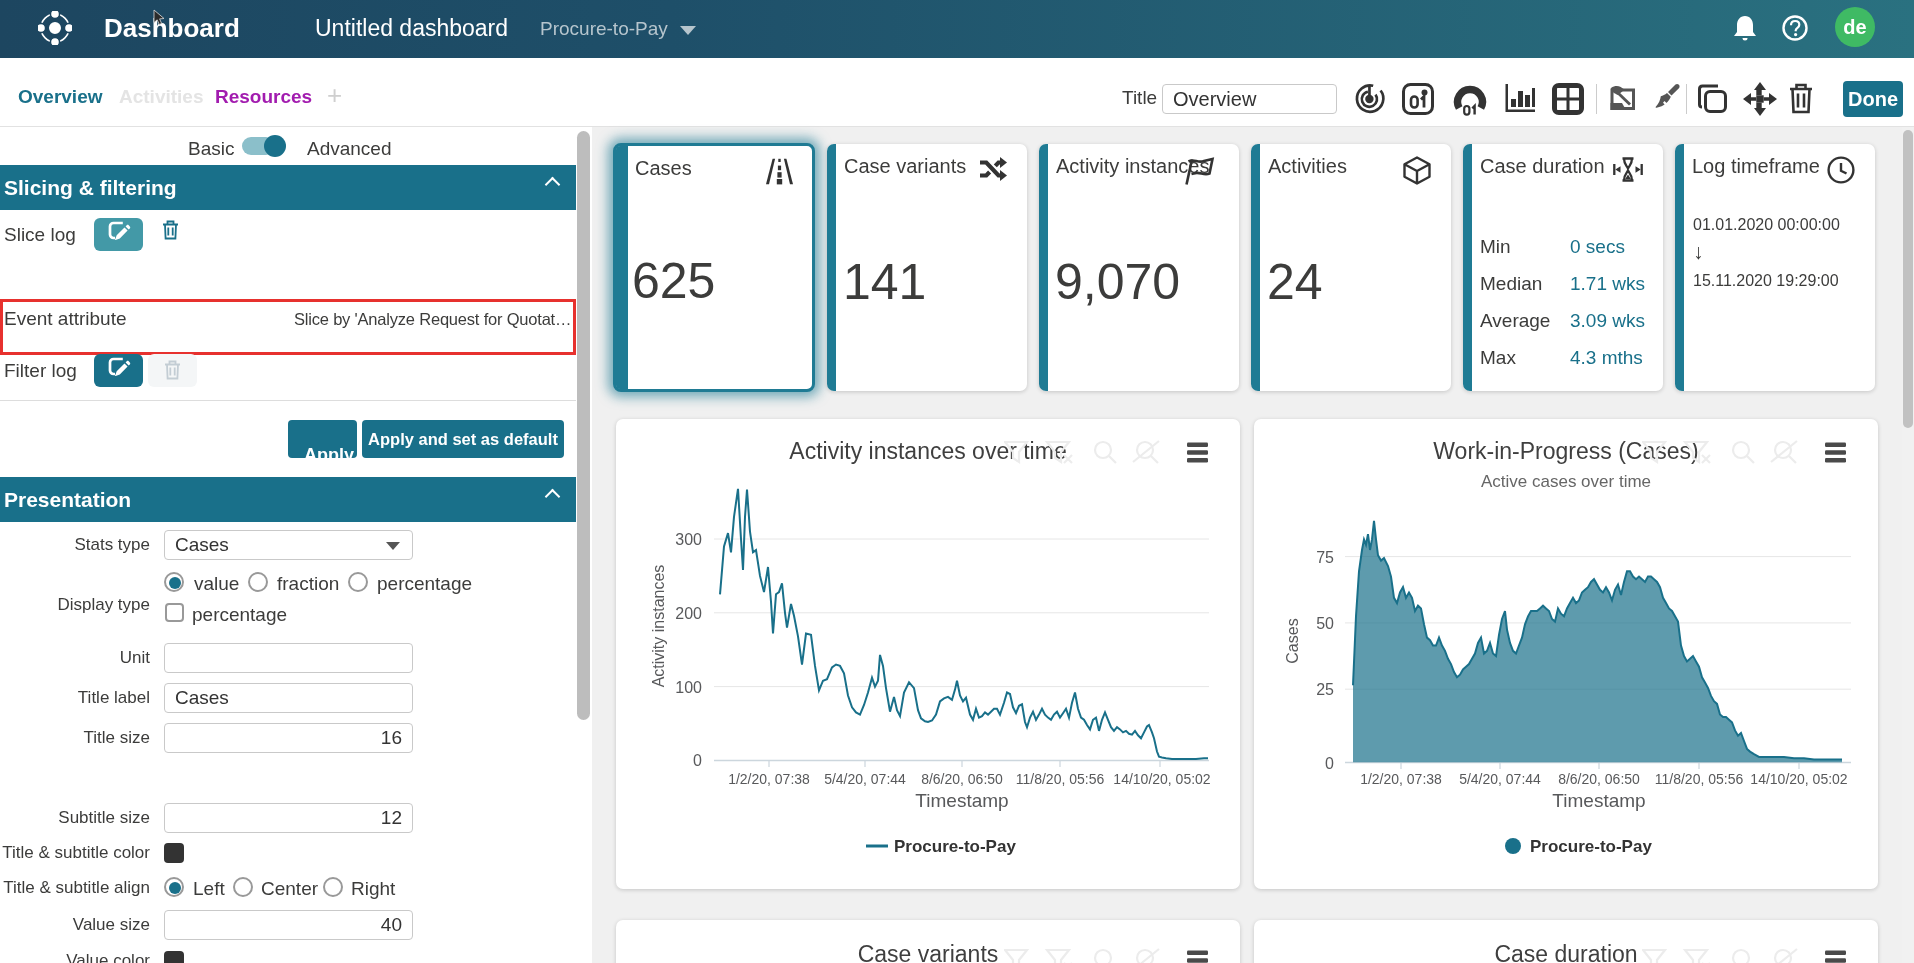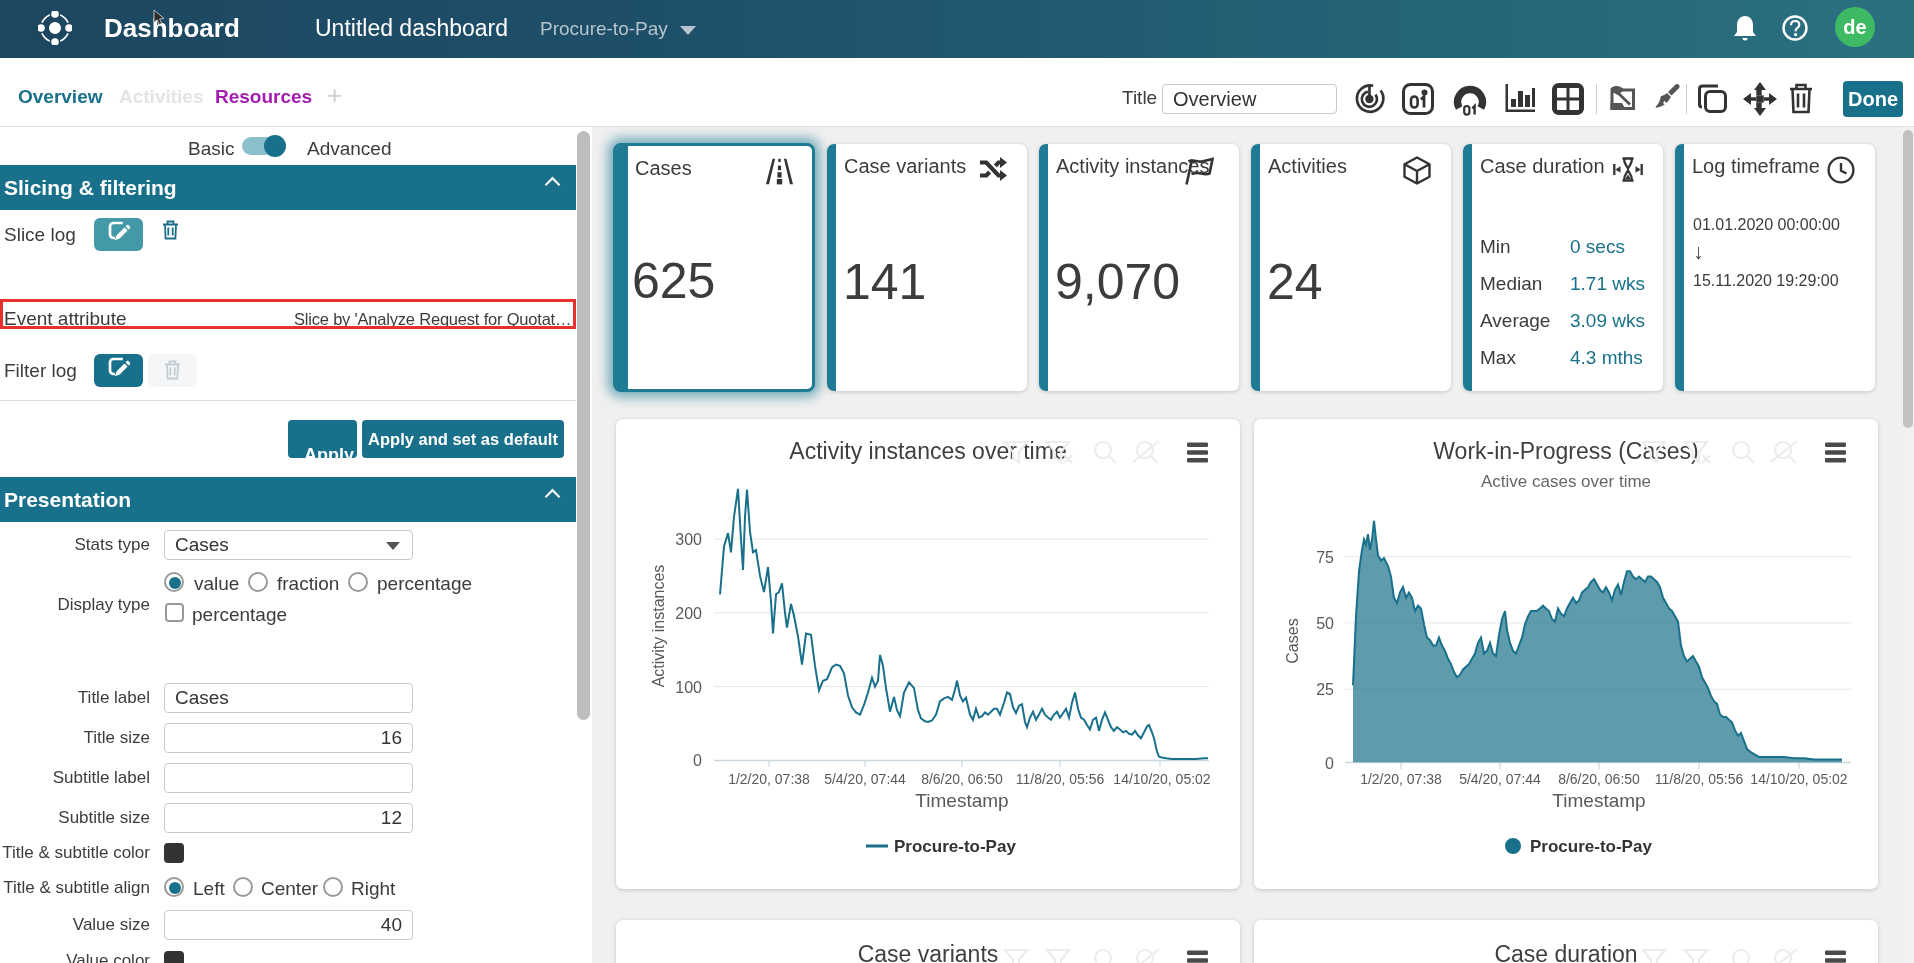--- a/index.html
+++ b/index.html
@@ -178,21 +178,21 @@
       <path d="M19.5 6.5 L22.6 9.6 L14.8 17.4 L10.6 18.9 C10.1 19.1 9.9 18.9 10.1 18.4 L11.7 14.3 Z" fill="#fff"></path>
       <path d="M20.6 5.4 L21.7 4.3 C22.3 3.7 23.1 3.7 23.7 4.3 L24.8 5.4 C25.4 6 25.4 6.8 24.8 7.4 L23.7 8.5 Z" fill="#fff"></path>
     </svg>
   </div>
   <div class="abs" style="left:162px;top:93px;">
     <svg width="17" height="20" viewBox="0 0 17 20">
       <path d="M1 4.5 H16 M5.5 4 V1.5 H11.5 V4 M3 4.5 L3.6 18.5 H13.4 L14 4.5 M6.3 7.5 V15.5 M10.7 7.5 V15.5" fill="none" stroke="#19708a" stroke-width="1.8"></path>
     </svg>
   </div>
 
-  <div class="abs" style="left:0;top:172px;width:576px;height:30px;border:3px solid #e7312e;overflow:hidden;">
+  <div class="abs" style="left:0;top:172px;width:576px;height:56px;border:3px solid #e7312e;overflow:hidden;">
     <span style="position:absolute;left:1px;top:6px;">Event attribute</span>
     <span style="position:absolute;left:291px;top:8px;white-space:nowrap;font-size:16.5px;letter-spacing:-0.2px;">Slice by 'Analyze Request for Quotat…</span>
   </div>
 
   <div class="abs" style="left:4px;top:233px;">Filter log</div>
   <div class="tealbtn abs" style="left:94px;top:227px;background:#19708a;">
     <svg width="27" height="24" viewBox="0 0 27 24" style="margin-top:3px;">
       <path d="M17.8 2 H8.5 C6.6 2 5 3.6 5 5.5 V13.5 C5 15.4 6.6 17 8.5 17 H10" fill="none" stroke="#fff" stroke-width="2.7"></path>
       <path d="M19.5 6.5 L22.6 9.6 L14.8 17.4 L10.6 18.9 C10.1 19.1 9.9 18.9 10.1 18.4 L11.7 14.3 Z" fill="#fff"></path>
       <path d="M20.6 5.4 L21.7 4.3 C22.3 3.7 23.1 3.7 23.7 4.3 L24.8 5.4 C25.4 6 25.4 6.8 24.8 7.4 L23.7 8.5 Z" fill="#fff"></path>
@@ -218,31 +218,31 @@
     <div class="flabel" style="top:24px;">Display type</div>
     <span class="radio sel abs" style="left:164px;top:1px;"></span>
     <span class="abs" style="left:194px;top:2px;">value</span>
     <span class="radio abs" style="left:248px;top:1px;"></span>
     <span class="abs" style="left:277px;top:2px;">fraction</span>
     <span class="radio abs" style="left:348px;top:1px;"></span>
     <span class="abs" style="left:377px;top:2px;">percentage</span>
     <span class="abs" style="left:165px;top:32px;width:19px;height:19px;border:2px solid #999;border-radius:4px;"></span>
     <span class="abs" style="left:192px;top:33px;">percentage</span>
   </div>
+  <div class="frow" style="top:516px;">
+      <div class="flabel">Unit</div>
+      <div class="finput"></div>
+    </div>
   <div class="frow" style="top:556px;">
       <div class="flabel">Title label</div>
       <div class="finput">Cases</div>
     </div>
   <div class="frow" style="top:596px;">
       <div class="flabel">Title size</div>
       <div class="finput num">16</div>
-    </div>
-  <div class="frow" style="top:636px;">
-      <div class="flabel">Subtitle label</div>
-      <div class="finput"></div>
     </div>
   <div class="frow" style="top:676px;">
       <div class="flabel">Subtitle size</div>
       <div class="finput num">12</div>
     </div>
   <div class="frow" style="top:716px;height:21px;">
     <div class="flabel" style="top:0;">Title &amp; subtitle color</div>
     <div class="swatch abs" style="left:164px;top:0;"></div>
   </div>
   <div class="frow" style="top:749px;height:22px;">

